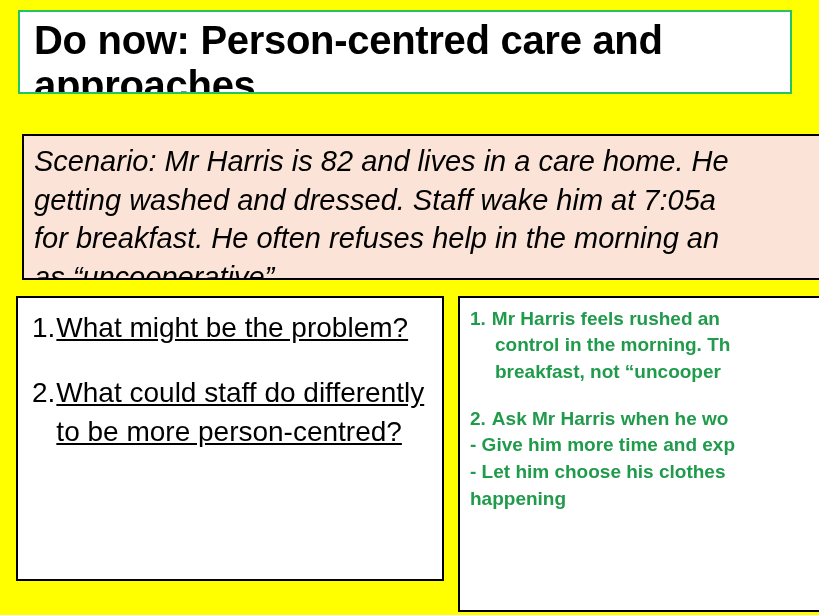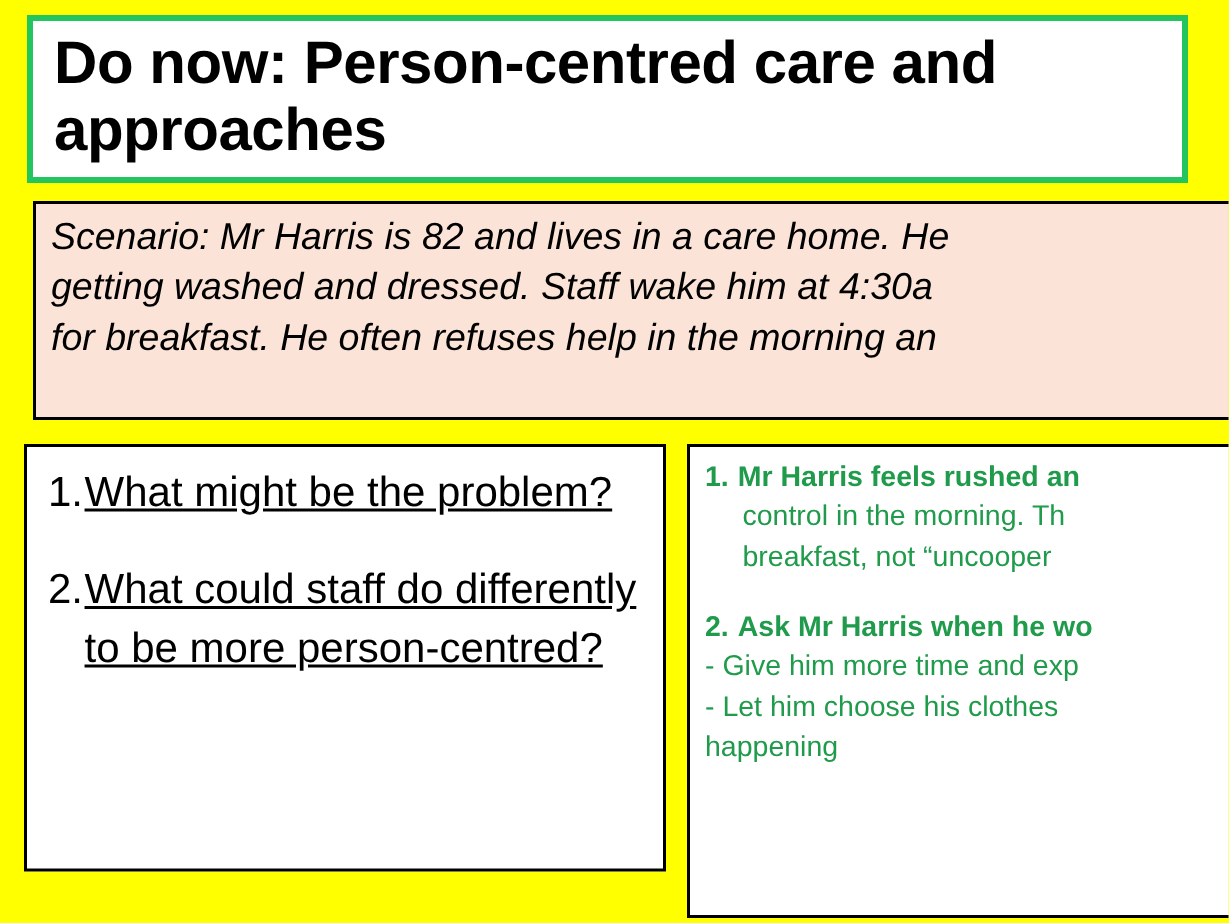--- a/index.html
+++ b/index.html
@@ -20,23 +20,23 @@
     background: #ffff00;
     box-sizing: border-box;
   }
 
   
   .title-box {
     position: absolute;
     left: 18px;
     top: 10px;
     width: 774px;
-    height: 112px;
+    height: 84px;
     background: #ffffff;
-    border: 4px solid #22c55e;
+    border: 2px solid #22c55e;
     box-sizing: border-box;
     padding: 6px 12px 0 14px;
     overflow: hidden;
   }
   .title-text {
     font-size: 40px;
     font-weight: bold;
     line-height: 1.12;
     color: #000000;
     letter-spacing: -0.3px;
@@ -49,21 +49,21 @@
     top: 134px;
     width: 800px;
     height: 146px;
     background: #fbe4d7;
     border: 2px solid #000000;
     box-sizing: border-box;
     padding: 6px 10px 0 10px;
     overflow: hidden;
   }
   .scenario-text {
-    font-size: 25px;
+    font-size: 29px;
     font-style: italic;
     line-height: 1.33;
     color: #000000;
     white-space: nowrap;
   }
 
   
   .questions-box {
     position: absolute;
     left: 16px;
@@ -126,39 +126,40 @@
     text-align: right;
   }
   .ans-indent {
     padding-left: 25px;
   }
   .ans-gap {
     height: 20px;
   }
   .ans-line {
     color: #1f9b4b;
-    font-weight: normal;
+    font-weight: bold;
     font-size: 19px;
     line-height: 1.42;
     white-space: nowrap;
   }
 </style>
 </head>
 <body>
 
 <div class="slide">
 
   <div class="title-box">
     <div class="title-text">Do now: Person-centred care and approaches</div>
   </div>
 
   <div class="scenario-box">
     <div class="scenario-text">Scenario: Mr Harris is 82 and lives in a care home. He</div>
-    <div class="scenario-text">getting washed and dressed. Staff wake him at 4:30a</div>
+    <div class="scenario-text">getting washed and dressed. Staff wake him at 7:05a</div>
     <div class="scenario-text">for breakfast. He often refuses help in the morning an</div>
+    <div class="scenario-text">as “uncooperative”.</div>
   </div>
 
   <div class="questions-box">
     <div class="q-item">
       <span class="q-num">1.</span>
       <span class="q-text">What might be the problem?</span>
     </div>
     <div class="q-gap"></div>
     <div class="q-item">
       <span class="q-num">2.</span>

